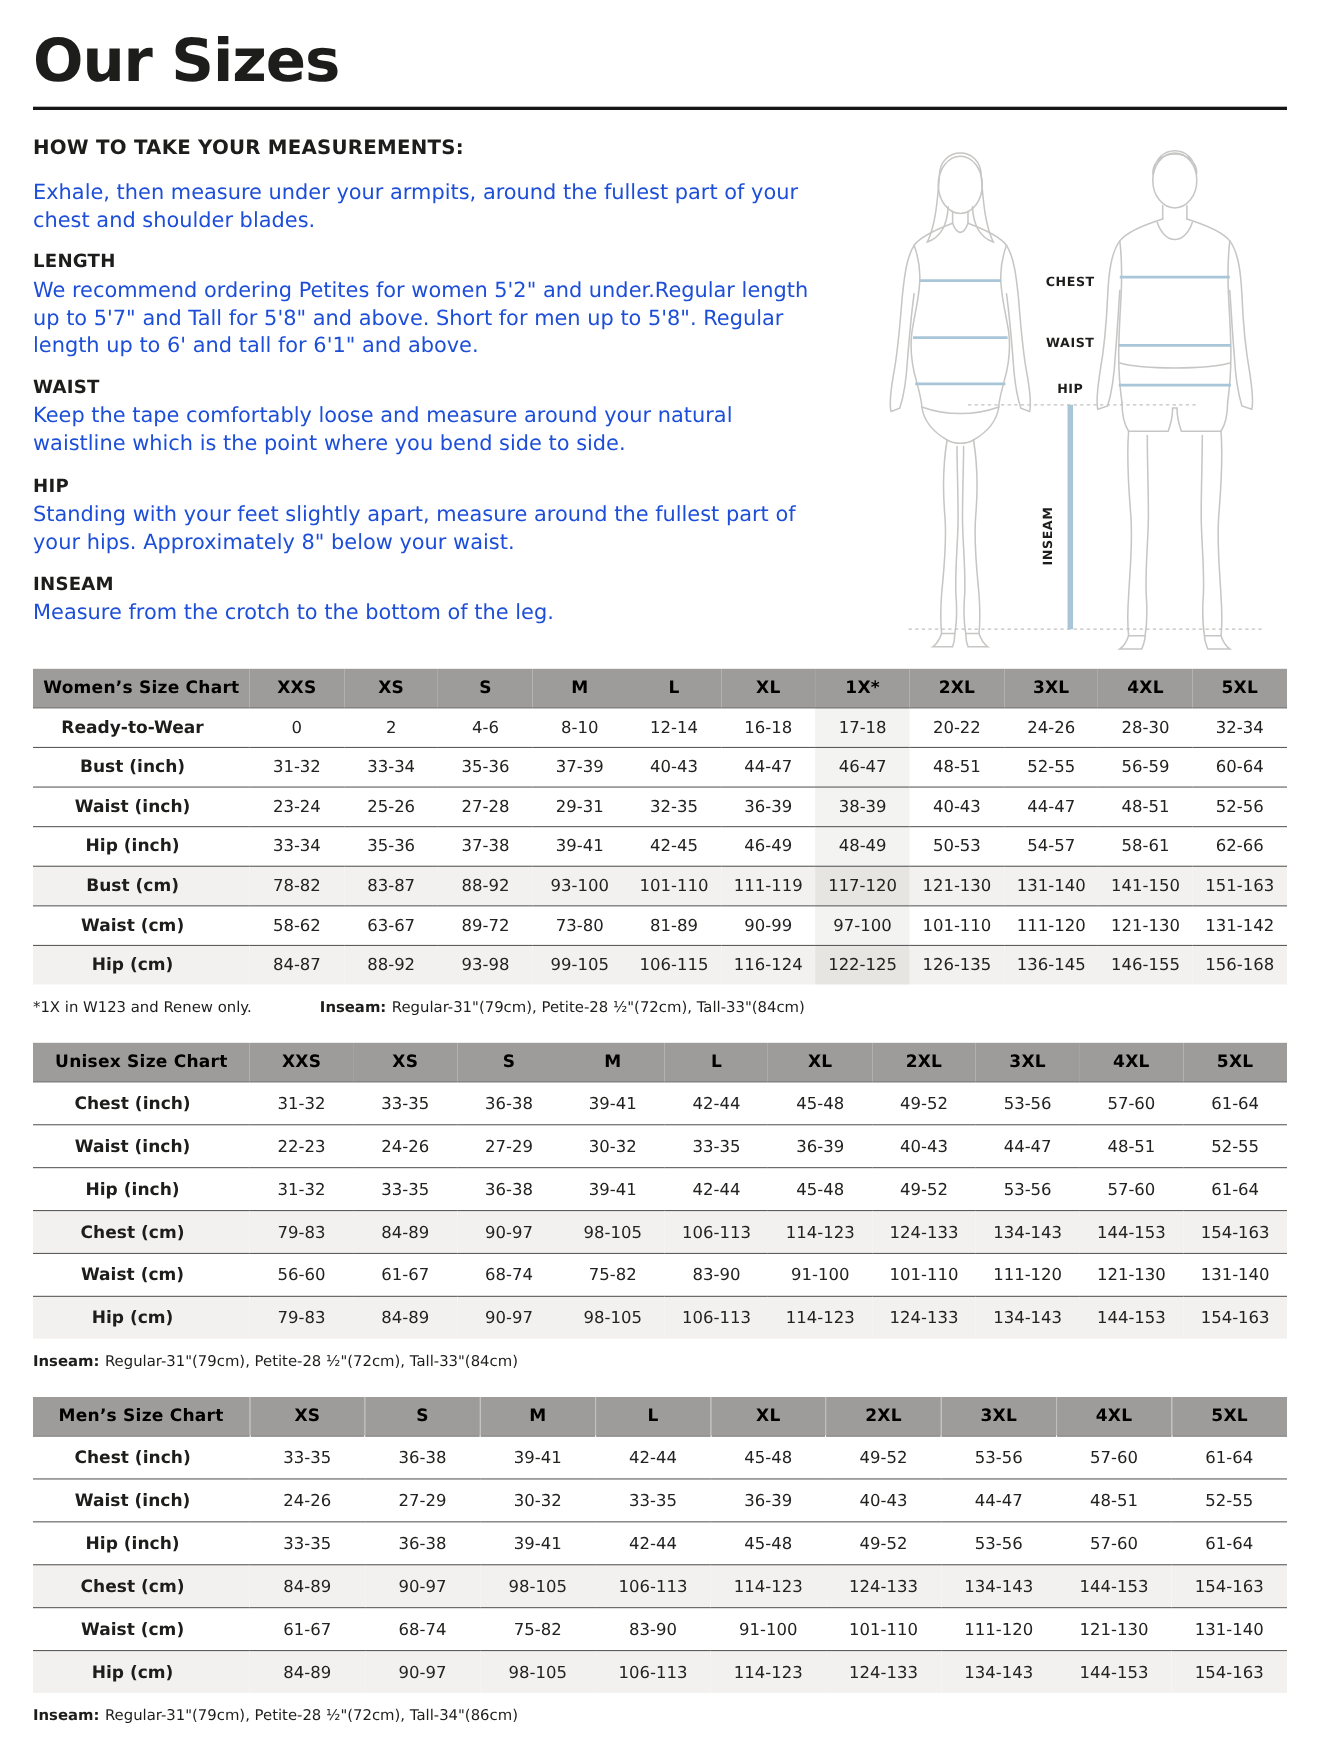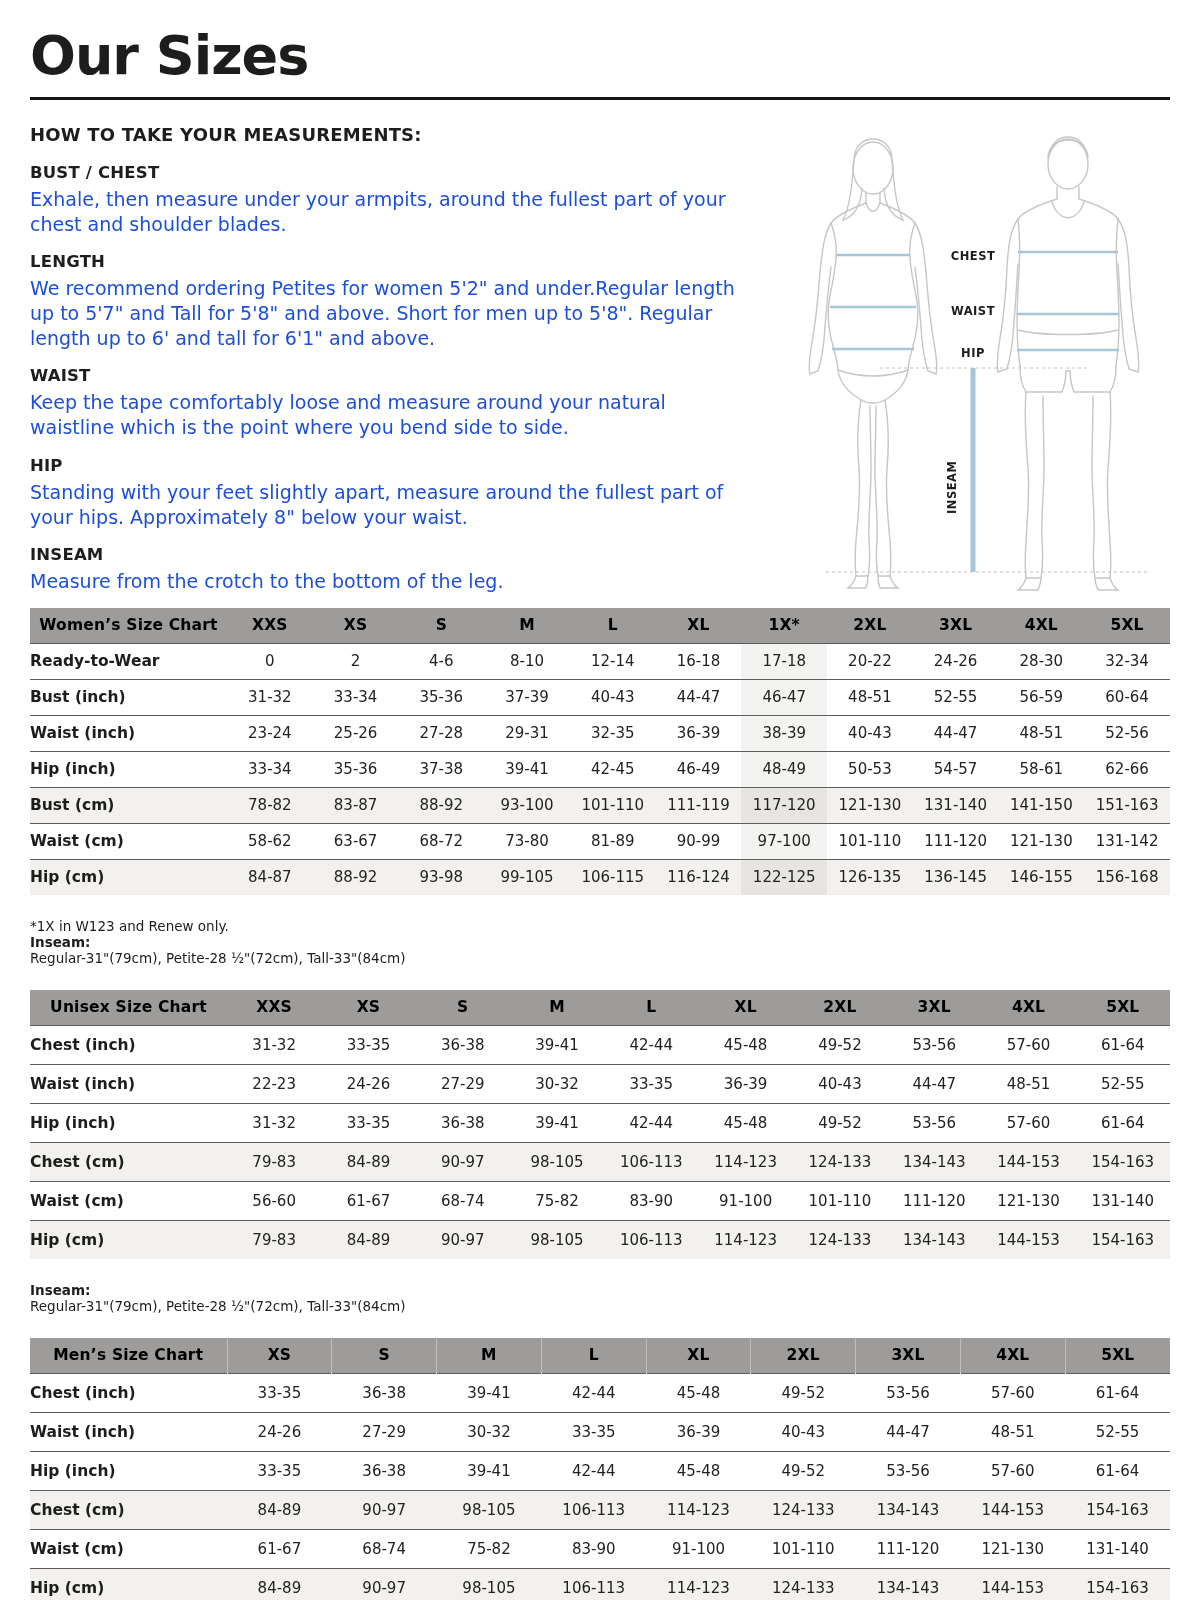--- a/index.html
+++ b/index.html
@@ -32,41 +32,40 @@
   .table-block { margin-bottom:0; }
   table { width:1140px; border-collapse:collapse; table-layout:fixed; }
   thead th {
     background:#9d9c9a; color:#000000; font-size:15.5px; font-weight:700;
     height:35px; text-align:center; letter-spacing:.2px;
   }
   thead.sep th + th { border-left:1px solid rgba(255,255,255,.35); }
   tbody tr { border-top:1px solid #5c5c5c; }
   tbody td { height:36px; text-align:center; font-size:15px; color:#222220; }
   .tall tbody td { height:39px; }
-  td.lbl { text-align:left; padding-right:16px; font-weight:700; font-size:15.5px; color:#1d1d1b; }
+  td.lbl { text-align:center; padding-right:16px; font-weight:700; font-size:15.5px; color:#1d1d1b; }
   tr.striped { background:#f2f1ef; }
   td.hl { background:rgba(29,29,27,0.055); }
 
   .table-note { display:flex; justify-content:flex-start; align-items:baseline;
-    font-size:13.5px; color:#1d1d1b; margin:23px 0 24px;flex-direction:column; }
+    font-size:13.5px; color:#1d1d1b; margin:13px 0 24px; }
   .note-left { margin-right:62px; }
   .note-label { font-weight:700; margin-right:5px; }
 </style>
 </head>
 <body>
 
 <h1 class="page-title">Our Sizes</h1>
 <div class="title-rule"></div>
 
 <div class="content-row">
   <div class="instructions">
     <div class="howto-heading">HOW TO TAKE YOUR MEASUREMENTS:</div>
     <div id="sections">
         <div class="sec">
-          <div class="sec-label">BUST / CHEST</div>
           <div class="sec-text">Exhale, then measure under your armpits, around the fullest part of your chest and shoulder blades.</div>
         </div>
         <div class="sec">
           <div class="sec-label">LENGTH</div>
           <div class="sec-text">We recommend ordering Petites for women 5'2" and under.Regular length up to 5'7" and Tall for 5'8" and above. Short for men up to 5'8". Regular length up to 6' and tall for 6'1" and above.</div>
         </div>
         <div class="sec">
           <div class="sec-label">WAIST</div>
           <div class="sec-text">Keep the tape comfortably loose and measure around your natural waistline which is the point where you bend side to side.</div>
         </div>
@@ -237,21 +236,21 @@
             <td class="hl">117-120</td>
             <td>121-130</td>
             <td>131-140</td>
             <td>141-150</td>
             <td>151-163</td>
           </tr>
           <tr>
             <td class="lbl">Waist (cm)</td>
             <td>58-62</td>
             <td>63-67</td>
-            <td>68-72</td>
+            <td>89-72</td>
             <td>73-80</td>
             <td>81-89</td>
             <td>90-99</td>
             <td class="hl">97-100</td>
             <td>101-110</td>
             <td>111-120</td>
             <td>121-130</td>
             <td>131-142</td>
           </tr>
           <tr class="striped">

